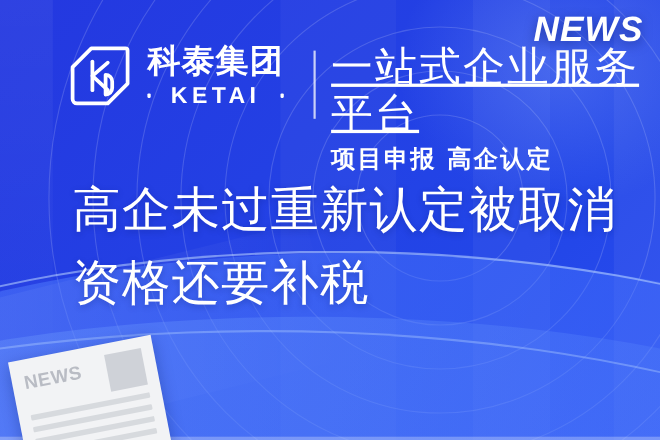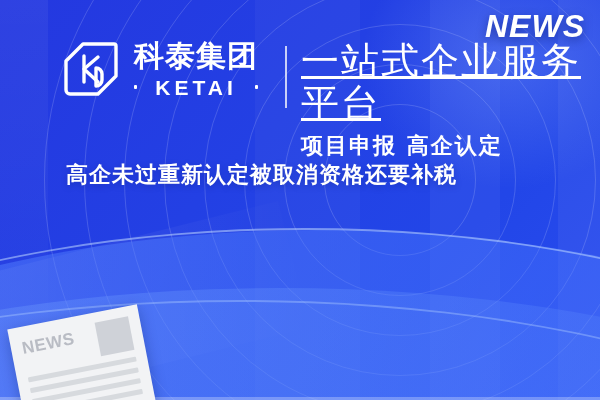--- a/index.html
+++ b/index.html
@@ -87,21 +87,21 @@
   .news-word{
     position:absolute;right:15px;top:8px;
     font-size:32px;font-weight:700;font-style:italic;color:#fff;letter-spacing:1px;
     font-family:"Liberation Sans",sans-serif;
     text-shadow:0 3px 10px rgba(10,25,110,.55);
   }
 
   
   .headline{
     position:absolute;left:66px;top:158px;width:500px;
-    font-size:22px;font-weight:700;color:#fff;line-height:1.52;letter-spacing:1px;
+    font-size:44px;font-weight:400;color:#fff;line-height:1.52;letter-spacing:1px;
     font-family:"DejaVu Sans","Liberation Sans",sans-serif;
     text-shadow:0 2px 6px rgba(10,25,110,.30);
   }
 
   
   .paper{
     position:absolute;left:16px;top:316px;width:132px;height:104px;
     background:#f2f3f5;transform:rotate(-11deg);
     box-shadow:0 4px 14px rgba(8,20,90,.30);
     padding:10px 11px;box-sizing:border-box;

